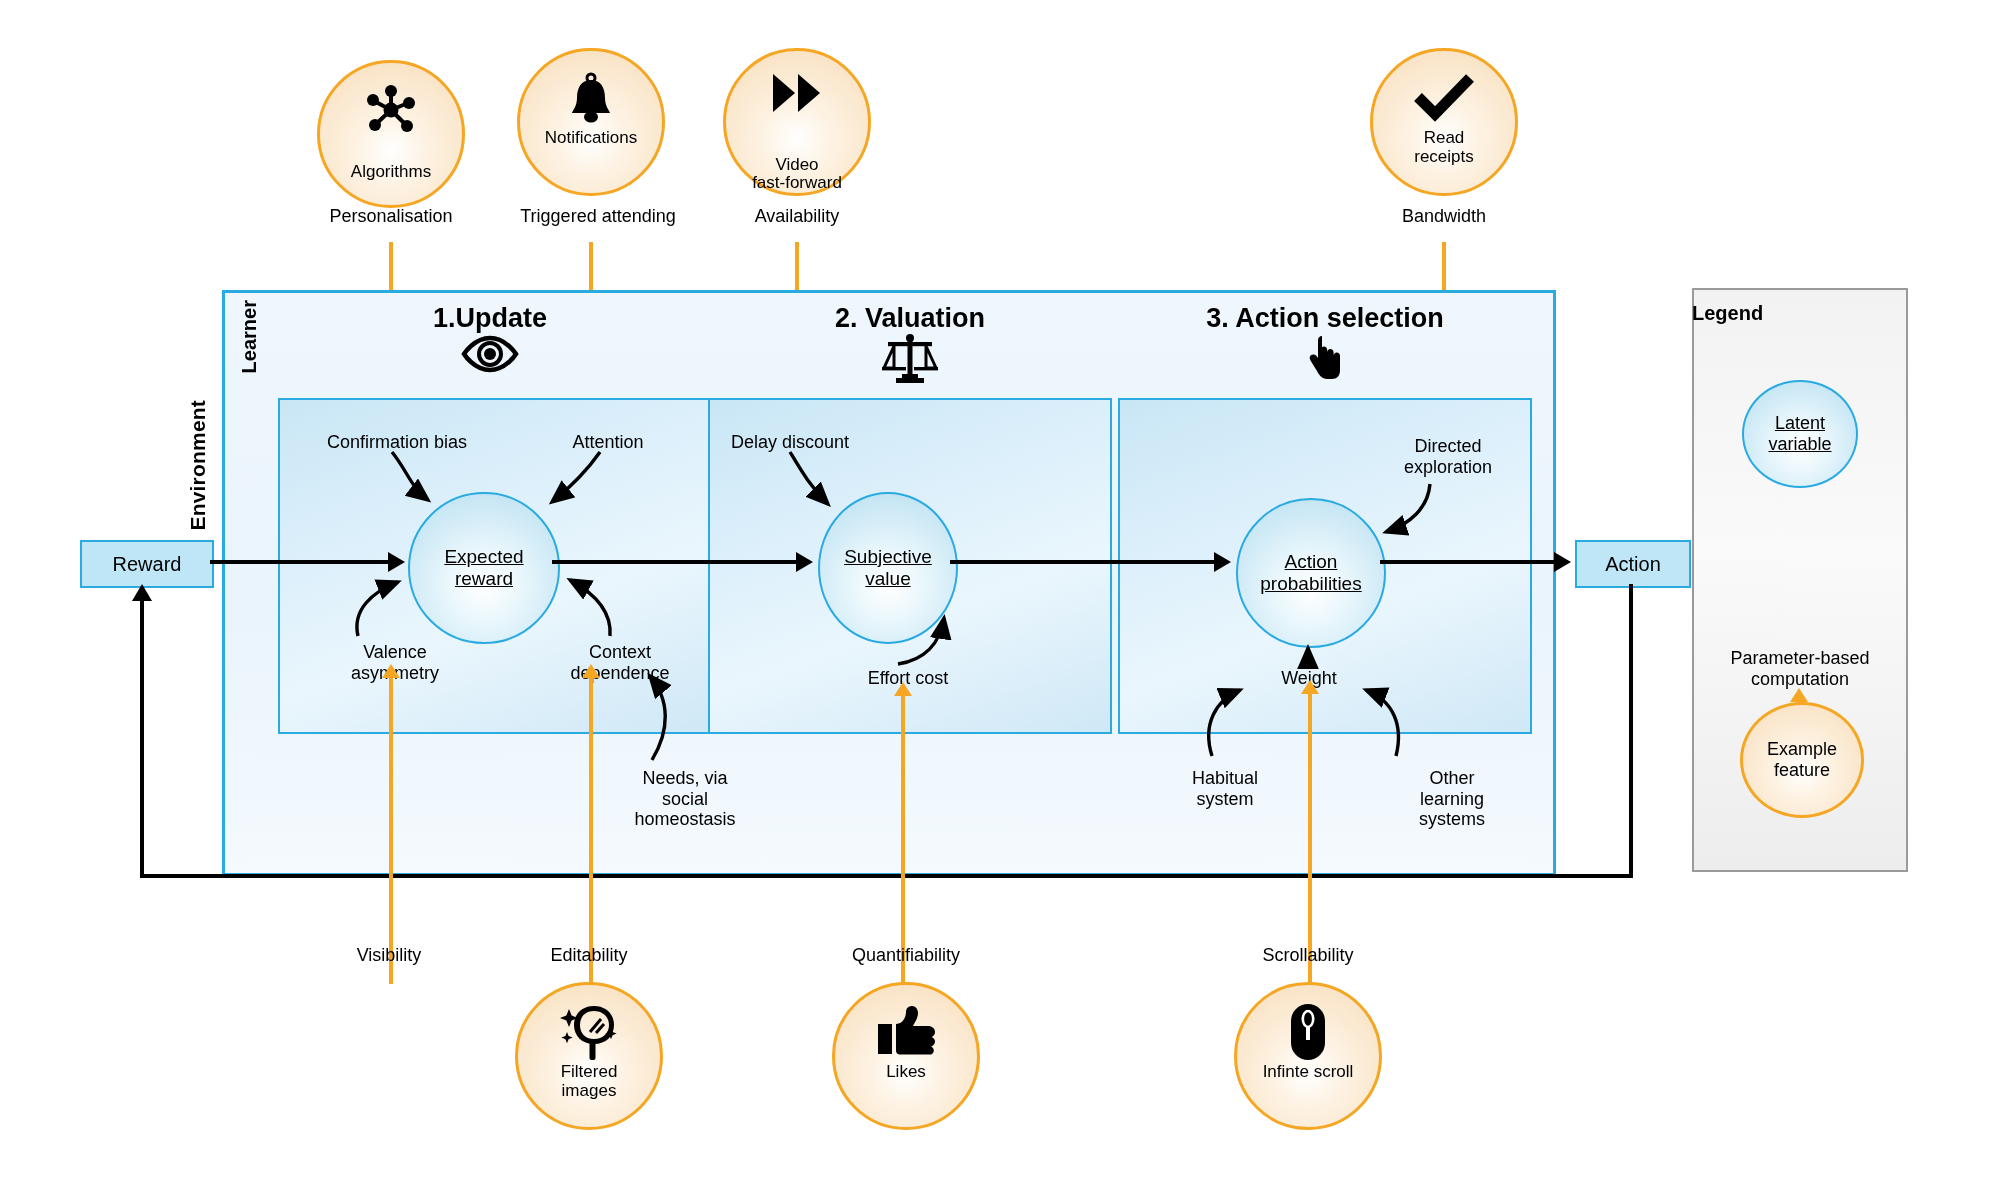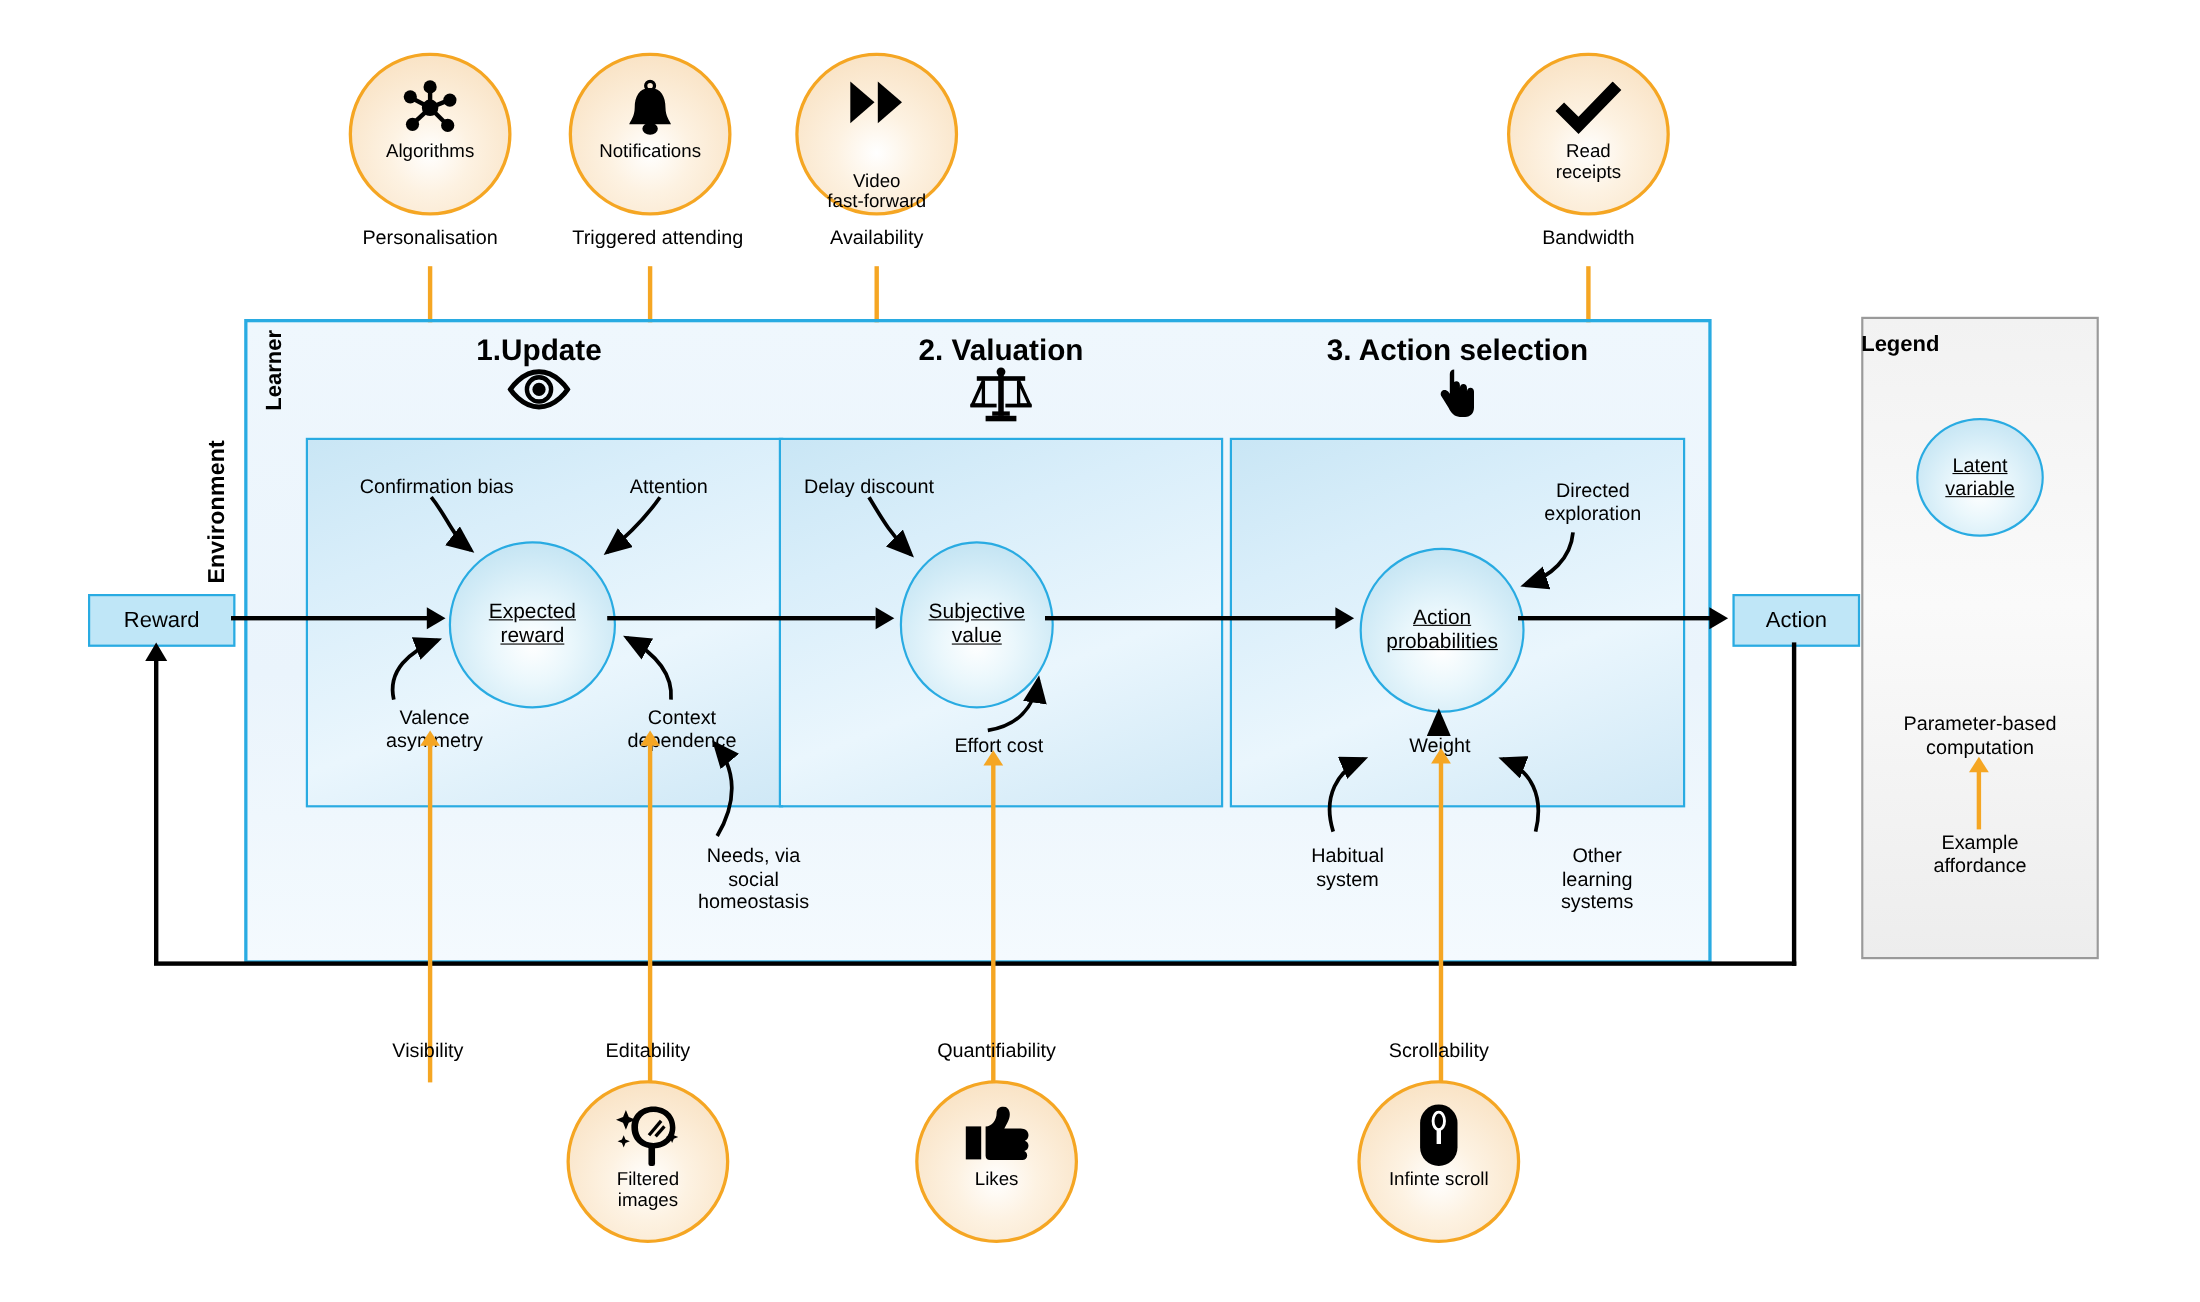--- a/index.html
+++ b/index.html
@@ -85,21 +85,21 @@
      display:flex;align-items:center;justify-content:center;text-align:center;font-size:18px;line-height:1.15;}
   .leg-txt{position:absolute;text-align:center;font-size:18px;line-height:1.15;}
 
   svg.ov{position:absolute;left:0;top:0;width:2000px;height:1184px;pointer-events:none;}
 </style>
 </head>
 <body>
 
 <div id="stage">
 
-  <div class="feat abs" style="left:317px;top:48px;">
+  <div class="feat abs" style="left:317px;top:60px;gap:22px;">
     <span class="glyph">
       <svg width="54" height="54" viewBox="0 0 54 54">
         <line x1="27" y1="27" x2="27" y2="9" stroke="#000" stroke-width="4"></line>
         <line x1="27" y1="27" x2="10" y2="18" stroke="#000" stroke-width="4"></line>
         <line x1="27" y1="27" x2="44" y2="20" stroke="#000" stroke-width="4"></line>
         <line x1="27" y1="27" x2="12" y2="41" stroke="#000" stroke-width="4"></line>
         <line x1="27" y1="27" x2="42" y2="42" stroke="#000" stroke-width="4"></line>
         <circle cx="27" cy="27" r="7.5" fill="#000"></circle>
         <circle cx="27" cy="8" r="6" fill="#000"></circle>
         <circle cx="9" cy="17" r="6" fill="#000"></circle>
@@ -365,14 +365,18 @@
 
   <div class="leg-txt" style="left:1700px;top:648px;width:200px;white-space:pre-line;">Parameter-based
 computation</div>
 
   <div class="oline" style="left:1797px;top:700px;height:54px;"></div>
   <div class="ohead-up" style="left:1790px;top:688px;"></div>
 
   <div class="leg-txt" style="left:1700px;top:756px;width:200px;white-space:pre-line;">Example
 affordance</div>
 
+  <div id="legend-feat">
+    <span style="white-space:pre-line">Example
+feature</span>
+  </div>
 
 </div>
 
 </body></html>

